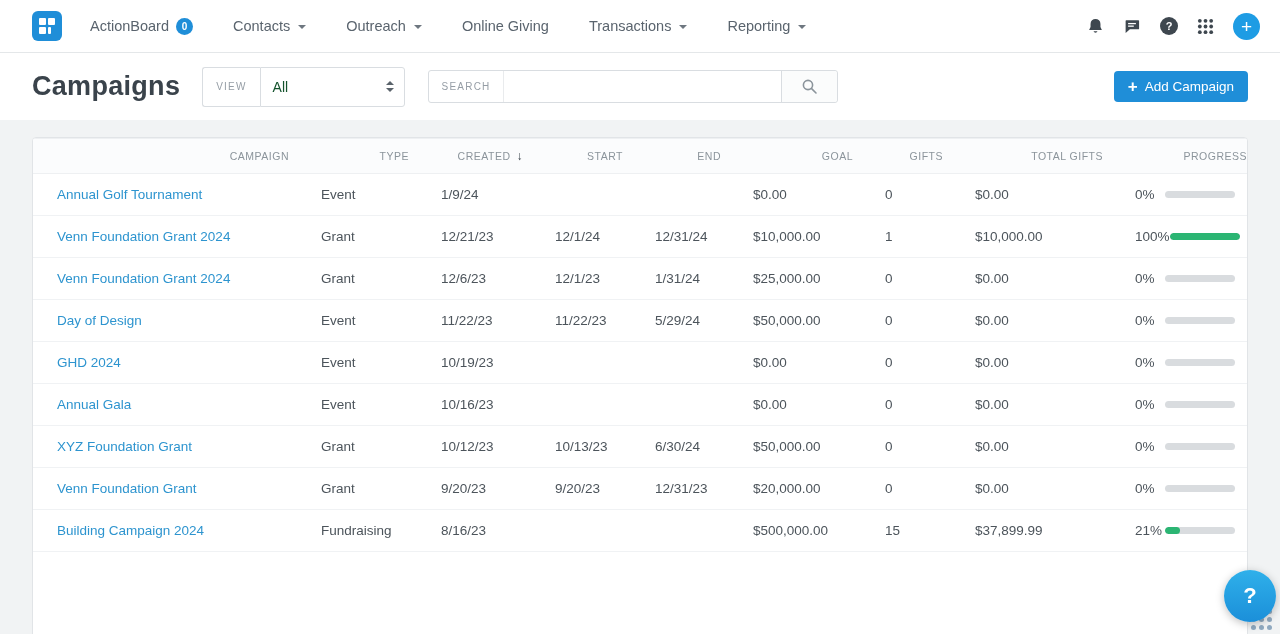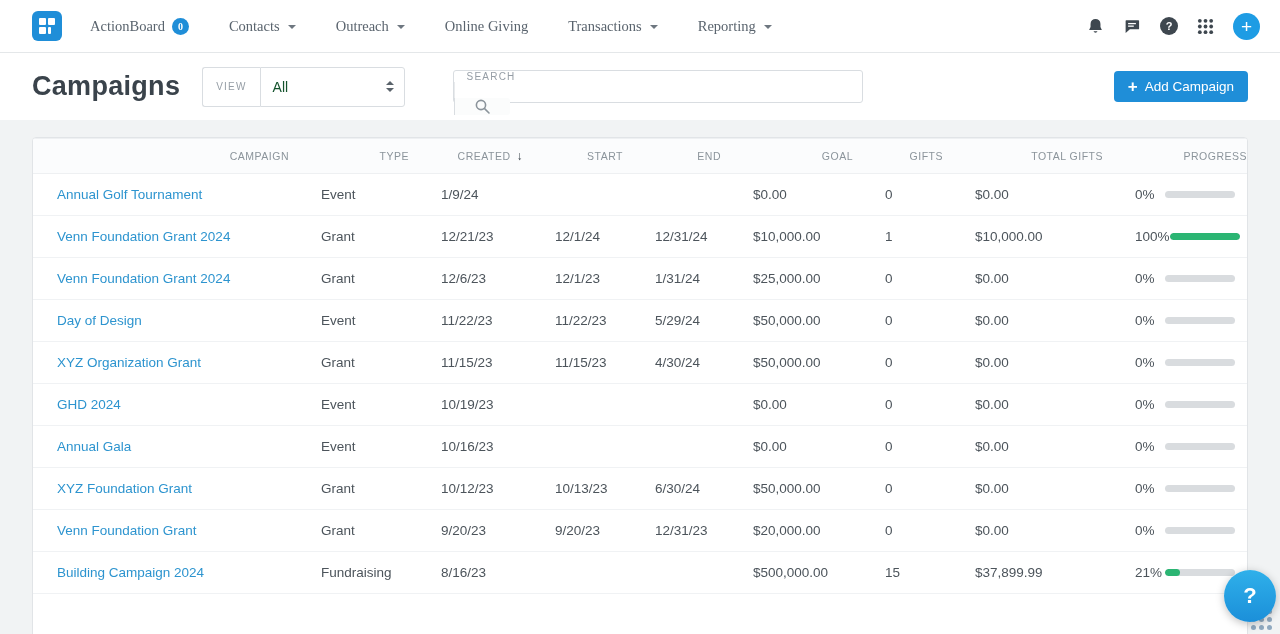--- a/index.html
+++ b/index.html
@@ -4,21 +4,21 @@
 <style>
   *{margin:0;padding:0;box-sizing:border-box}
   html,body{width:1280px;height:634px;overflow:hidden;background:#f1f3f4;
     font-family:"Liberation Sans",sans-serif;}
 
   
   .topnav{height:53px;background:#fff;border-bottom:1px solid #e4e7e9;
     display:flex;align-items:center;padding:0 20px 0 32px;}
   .logo{width:30px;height:30px;border-radius:6px;background:#1f8ed8;
     display:flex;align-items:center;justify-content:center;margin-right:28px;flex:none;}
-  .nav-items{display:flex;align-items:center;gap:40px;flex:1;font-family:Liberation Serif, serif;}
+  .nav-items{display:flex;align-items:center;gap:40px;flex:1;}
   .nav-item{display:flex;align-items:center;color:#5a646e;font-size:14.5px;
     cursor:pointer;text-decoration:none;white-space:nowrap;}
   .nav-badge{background:#1f8ed8;color:#fff;font-size:10px;min-width:17px;height:17px;
     border-radius:9px;display:flex;align-items:center;justify-content:center;
     margin-left:7px;padding:0 4px;font-weight:700;}
   .caret{width:0;height:0;border-left:4px solid transparent;border-right:4px solid transparent;
     border-top:4px solid #6e7780;margin-left:8px;margin-top:2px;}
   .nav-right{display:flex;align-items:center;gap:19px;margin-left:20px;}
   .icon-btn{display:flex;align-items:center;justify-content:center;cursor:pointer;background:none;border:none;}
   .help-dot{width:18px;height:18px;border-radius:50%;background:#3e474f;color:#fff;
@@ -34,22 +34,22 @@
     display:flex;align-items:center;padding:0 13px;font-size:10px;color:#959da5;
     letter-spacing:1.2px;background:#fff;}
   .view-select{border:1px solid #d9dde1;border-radius:0 3px 3px 0;display:flex;align-items:center;
     justify-content:space-between;width:145px;padding:0 10px 0 12px;font-size:14px;color:#14532d;
     background:#fff;cursor:pointer;}
   .updown{display:flex;flex-direction:column;gap:3px;}
   .tri-up{width:0;height:0;border-left:4px solid transparent;border-right:4px solid transparent;
     border-bottom:4px solid #5a636b;}
   .tri-down{width:0;height:0;border-left:4px solid transparent;border-right:4px solid transparent;
     border-top:4px solid #5a636b;}
-  .search-group{display:flex;height:33px;margin-left:48px;border:1px solid #d9dde1;
-    border-radius:3px;background:#fff;width:410px;flex-direction:column;}
+  .search-group{display:flex;height:33px;margin-left:23px;border:1px solid #d9dde1;
+    border-radius:3px;background:#fff;width:410px;}
   .search-label{display:flex;align-items:center;padding:0 13px;font-size:10px;color:#959da5;letter-spacing:1.2px;}
   .search-input{flex:1;border:none;outline:none;font-size:14px;color:#3c454d;
     border-left:1px solid #e9ebed;padding:0 10px;font-family:"Liberation Sans",sans-serif;}
   .search-btn{width:56px;border:none;border-left:1px solid #d9dde1;background:#fbfcfc;
     display:flex;align-items:center;justify-content:center;cursor:pointer;border-radius:0 3px 3px 0;}
   .add-btn{margin-left:auto;height:31px;background:#1f8ed8;color:#fff;border:none;border-radius:4px;
     font-size:13.5px;display:flex;align-items:center;gap:7px;padding:0 14px;cursor:pointer;
     font-family:"Liberation Sans",sans-serif;}
   .add-plus{font-size:17px;font-weight:700;line-height:1;margin-top:-1px;}
 
@@ -282,38 +282,20 @@
             <td>
               <div class="progress-cell">
                 <span class="pct">0%</span>
                 <div class="bar">
                   <div class="fill" style="width: 0%;"></div>
                 </div>
               </div>
             </td>
           </tr>
           <tr>
-            <td><a class="row-link">XYZ Organization Grant</a></td>
-            <td>Grant</td>
-            <td>11/15/23</td>
-            <td>11/15/23</td>
-            <td>4/30/24</td>
-            <td>$50,000.00</td>
-            <td>0</td>
-            <td>$0.00</td>
-            <td>
-              <div class="progress-cell">
-                <span class="pct">0%</span>
-                <div class="bar">
-                  <div class="fill" style="width: 0%;"></div>
-                </div>
-              </div>
-            </td>
-          </tr>
-          <tr>
             <td><a class="row-link">GHD 2024</a></td>
             <td>Event</td>
             <td>10/19/23</td>
             <td></td>
             <td></td>
             <td>$0.00</td>
             <td>0</td>
             <td>$0.00</td>
             <td>
               <div class="progress-cell">

